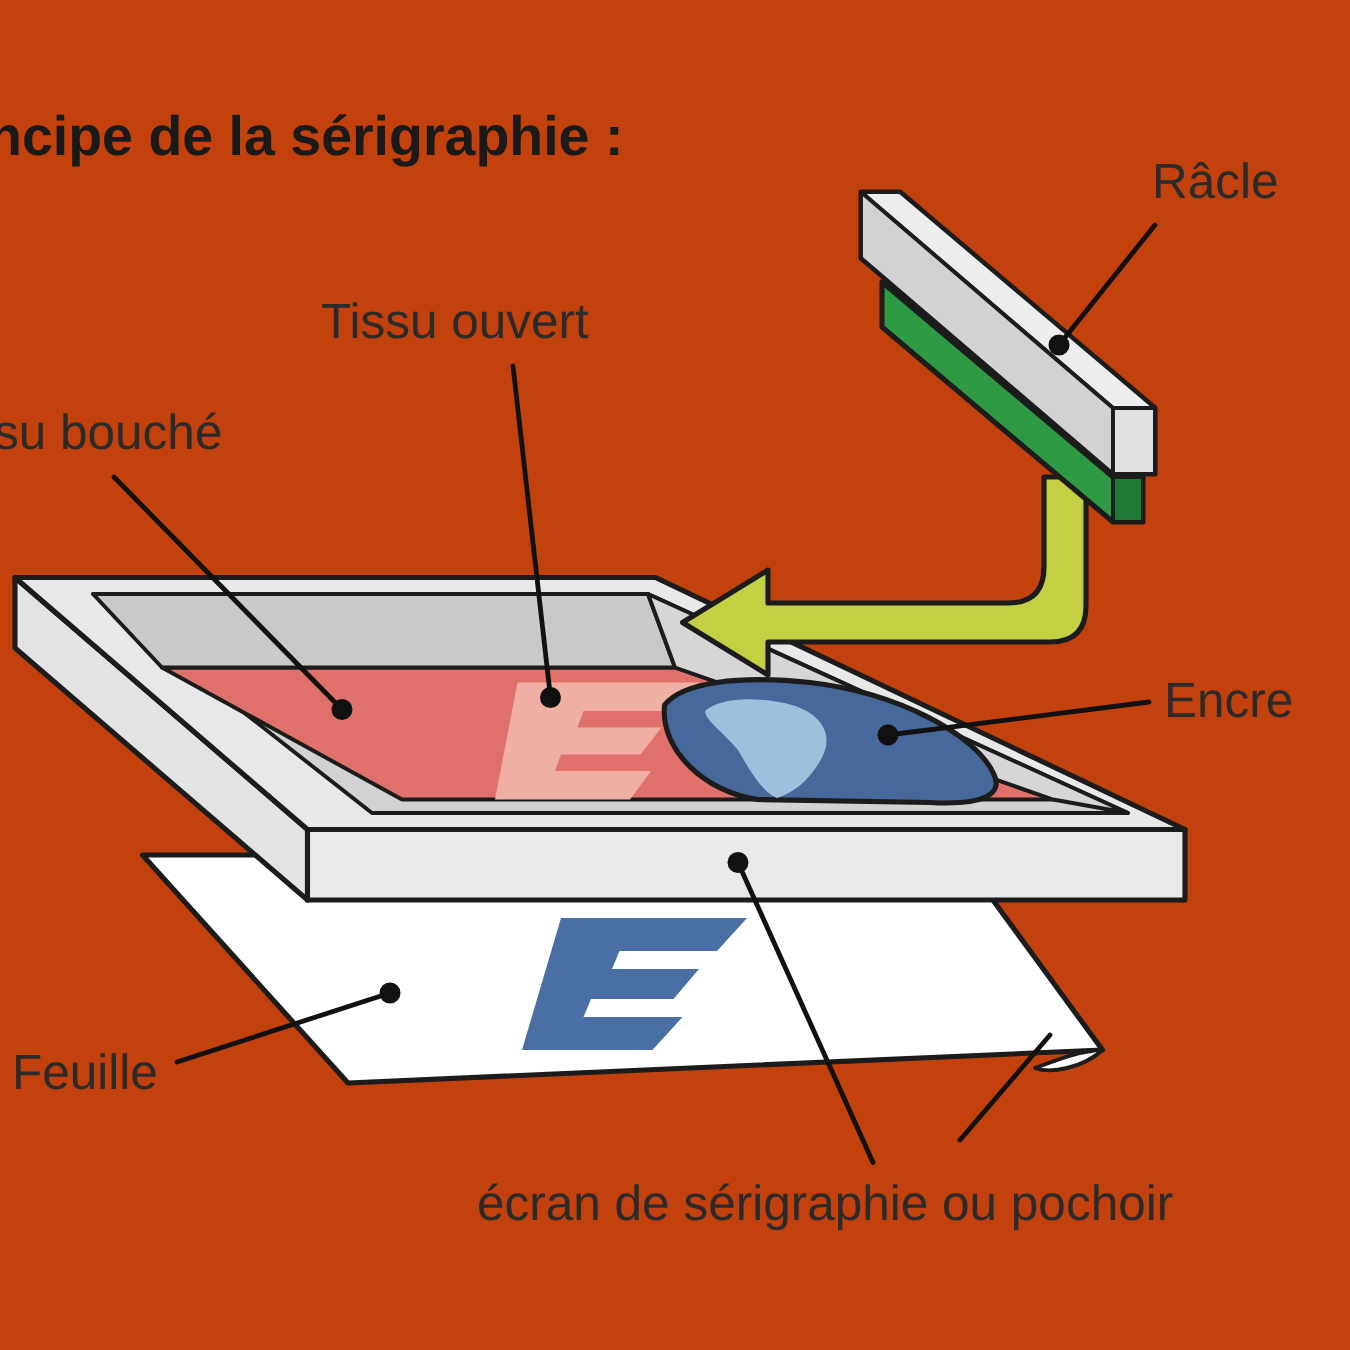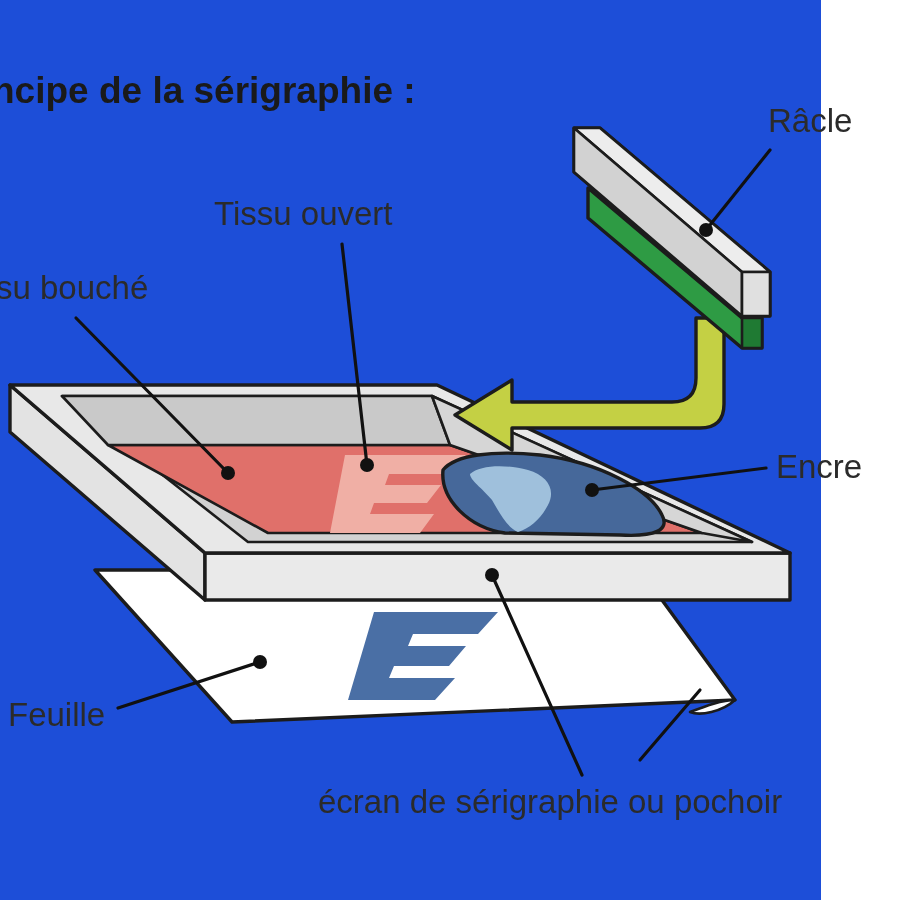--- a/index.html
+++ b/index.html
@@ -8,23 +8,23 @@
     background: #ffffff;
   }
   body {
     width: 900px;
     height: 900px;
     overflow: hidden;
     font-family: "Liberation Sans", sans-serif;
   }
   #page {
     position: relative;
-    width: 821px;
+    width: 900px;
     height: 900px;
-    background: #1d4ed8;
+    background: #c2410c;
   }
   #diagram {
     position: absolute;
     left: 0;
     top: 0;
     width: 900px;
     height: 900px;
   }
   .title-text {
     font-family: "Liberation Sans", sans-serif;

